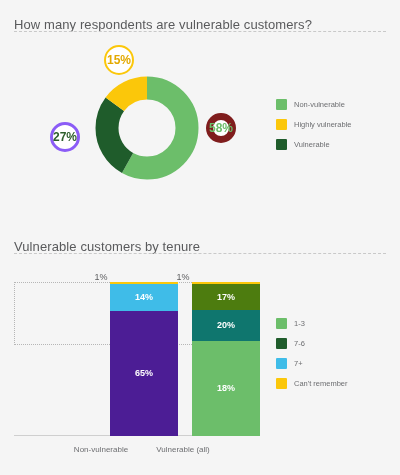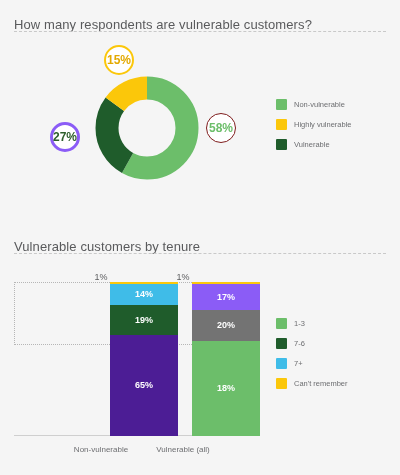--- a/index.html
+++ b/index.html
@@ -56,21 +56,21 @@
     align-items: center;
     justify-content: center;
     font-size: 12px;
     font-weight: bold;
     box-sizing: border-box;
   }
   .bubble-58 {
     left: 206px; top: 113px;
     width: 30px; height: 30px;
     color: #6cbe6a;
-    border: 1px solid #7f1d1d;
+    border: 7px solid #7f1d1d;
   }
   .bubble-27 {
     left: 50px; top: 122px;
     width: 30px; height: 30px;
     color: #2d5e2b;
     border: 3px solid #8b5cf6;
   }
   .bubble-15 {
     left: 104px; top: 45px;
     width: 30px; height: 30px;
@@ -217,28 +217,27 @@
 
       <div class="dotbox"></div>
       <div class="baseline"></div>
 
       <div class="seg-top-label lbl-1">1%</div>
       <div class="seg-top-label lbl-2">1%</div>
 
       <div class="bar-col bar-col-1">
         <div class="seg" style="flex:1 0 0;background:#fbc70a"></div>
         <div class="seg" style="flex:14 0 0;background:#3fbce8">14%</div>
-        <div class="seg" style="flex:19 0 0;background:#1f5c2b">19%</div>
         <div class="seg" style="flex:65 0 0;background:#4c1d95">65%</div>
       </div>
 
       <div class="bar-col bar-col-2">
         <div class="seg" style="flex:1 0 0;background:#fbc70a"></div>
-        <div class="seg" style="flex:17 0 0;background:#8b5cf6">17%</div>
-        <div class="seg" style="flex:20 0 0;background:#737373">20%</div>
+        <div class="seg" style="flex:17 0 0;background:#4d7c0f">17%</div>
+        <div class="seg" style="flex:20 0 0;background:#0f766e">20%</div>
         <div class="seg" style="flex:62 0 0;background:#6cbe6a">18%</div>
       </div>
 
       <div class="axis-label ax-1">Non-vulnerable</div>
       <div class="axis-label ax-2">Vulnerable (all)</div>
     </div>
   </div>
 
   <div class="legend legend-bar">
     <div class="legend-row">

